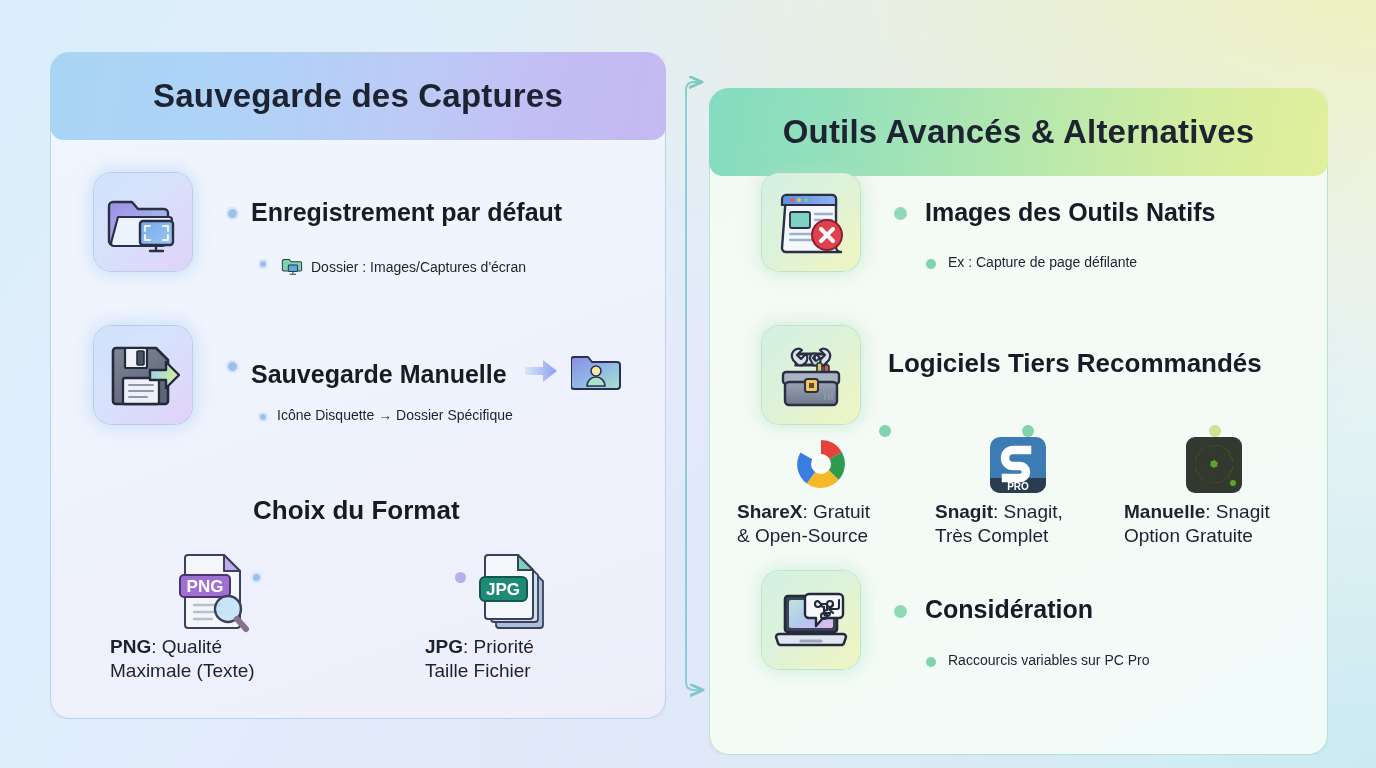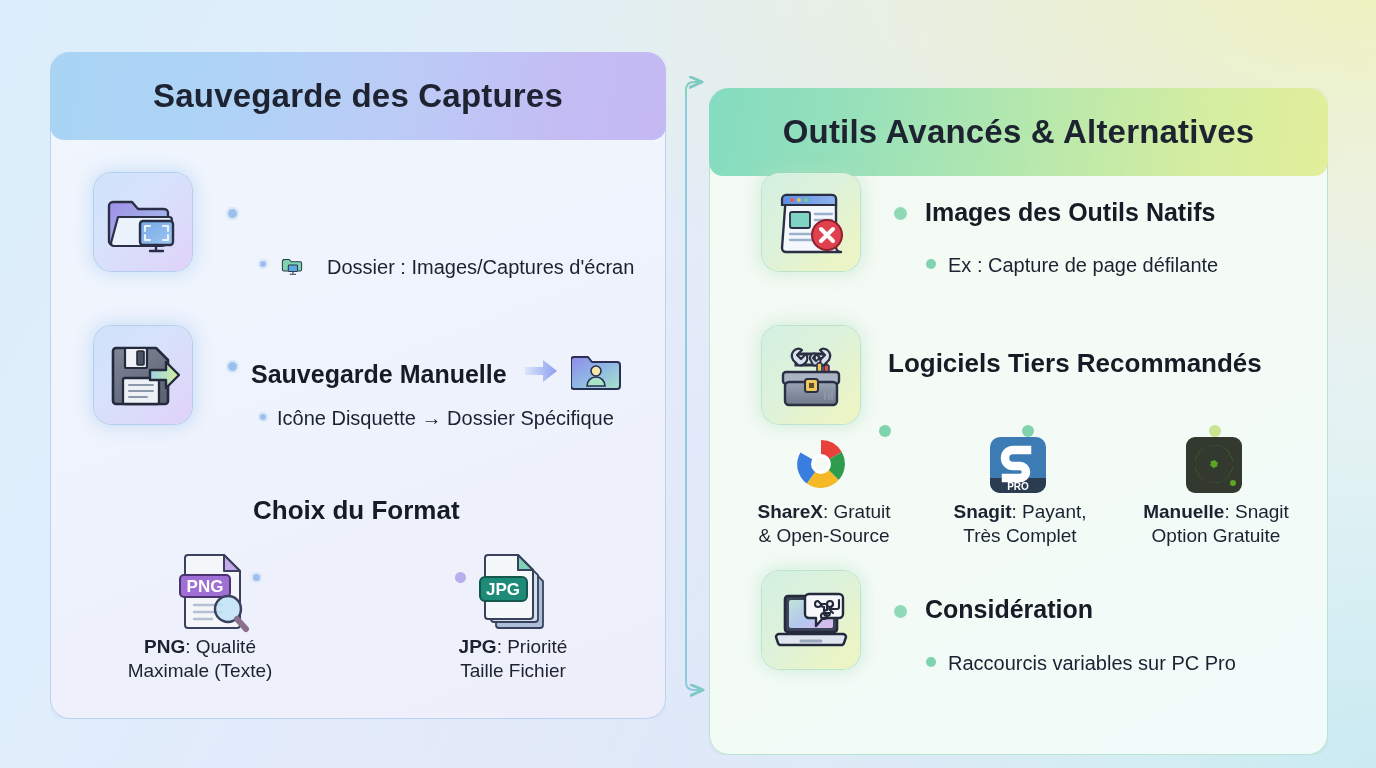--- a/index.html
+++ b/index.html
@@ -55,25 +55,25 @@
     background:linear-gradient(135deg,#d4f0e2 0%,#ddf2da 45%,#e9f4c9 78%,#eef5c2 100%);
     box-shadow:0 0 0 1px rgba(160,215,185,.55), 0 0 16px 4px rgba(175,225,190,.45);
   }
   .iconbox svg{display:block}
 
   .headline{
     position:absolute;font-size:25px;font-weight:bold;color:#161b26;white-space:nowrap;
     display:flex;align-items:center;gap:10px;
   }
   .subline{
-    position:absolute;font-size:20px;color:#1b2230;white-space:nowrap;
-    display:flex;align-items:center;gap:24px;
+    position:absolute;font-size:14px;color:#1b2230;white-space:nowrap;
+    display:flex;align-items:center;gap:8px;
   }
   .leaf-cap{
-    position:absolute;text-align:center;font-size:19px;color:#1b2230;line-height:1.28;
+    position:absolute;font-size:19px;color:#1b2230;line-height:1.28;
   }
   .leaf-cap b{font-weight:bold}
 
   svg.wires{position:absolute;left:0;top:0;width:1376px;height:768px;pointer-events:none;}
 
   .dot{position:absolute;width:13px;height:13px;border-radius:50%;}
   .dot.b{background:#9cc0ee;box-shadow:0 0 0 2px rgba(255,255,255,.65) inset;}
   .dot.p{background:#b7aeee;}
   .dot.g{background:#8fd9b7;}
   .dot.g2{background:#7fd3ad;}
@@ -151,20 +151,23 @@
         </linearGradient>
       </defs>
       <path d="M7,17 h19 l6,7 h26 a4,4 0 0 1 4,4 v28 a4,4 0 0 1 -4,4 h-51 a4,4 0 0 1 -4,-4 v-35 a4,4 0 0 1 4,-4 z" fill="url(#gfold)" stroke="#2a2f45" stroke-width="2.4" stroke-linejoin="round"></path>
       <path d="M12,32 h51 a3,3 0 0 1 3,3 l-6,22 a5,5 0 0 1 -5,4 h-47 a3,3 0 0 1 -3,-3 z" fill="#eaf3fb" stroke="#2a2f45" stroke-width="2.2" stroke-linejoin="round"></path>
       <rect x="34" y="36" width="33" height="24" rx="3" fill="url(#gmon)" stroke="#2a2f45" stroke-width="2.4"></rect>
       <path d="M39,41 h5 M39,41 v5 M62,41 h-5 M62,41 v5 M39,55 h5 M39,55 v-5 M62,55 h-5 M62,55 v-5" fill="none" stroke="#eaf3fb" stroke-width="2.1" stroke-linecap="round"></path>
       <path d="M50,60 v5 M44,66 h13" stroke="#2a2f45" stroke-width="2.4" stroke-linecap="round"></path>
     </svg>
   </div>
   <div class="dot b" style="left:226px;top:207px"></div>
+  <div class="headline" style="left:251px;top:198px">
+    <span>Enregistrement par défaut</span>
+  </div>
   <div class="dot b" style="left:258px;top:259px;width:10px;height:10px"></div>
   <div class="subline" style="left:281px;top:254px">
     <span>
       <svg width="22" height="22" viewBox="0 0 24 24">
         <path d="M2,6 h7 l2,2.5 h10 a1.5,1.5 0 0 1 1.5,1.5 v7 a1.5,1.5 0 0 1 -1.5,1.5 h-18 a1.5,1.5 0 0 1 -1.5,-1.5 v-9 a1.5,1.5 0 0 1 1.5,-1.5 z" fill="#7fd3ad" stroke="#2a3a4d" stroke-width="1.1"></path>
         <rect x="8" y="12" width="10" height="7" rx="1" fill="#5fa8e0" stroke="#2a3a4d" stroke-width="1.1"></rect>
         <path d="M13,19 v2 M10,22 h6" stroke="#2a3a4d" stroke-width="1.1" stroke-linecap="round"></path>
       </svg>
     </span>
     <span>Dossier : Images/Captures d'écran</span>
@@ -339,21 +342,21 @@
   <div class="dot g2" style="left:1022px;top:425px;width:12px;height:12px"></div>
   <div class="app-icon" style="left:989px;top:436px">
     <svg width="58" height="58" viewBox="0 0 58 58">
       <rect x="1" y="1" width="56" height="56" rx="10" fill="#3d7bb5"></rect>
       <path d="M1,42 h56 v5 a10,10 0 0 1 -10,10 h-36 a10,10 0 0 1 -10,-10 z" fill="#2b3c50"></path>
       <path d="M38,14 h-14 a8,8 0 0 0 0,16 h7 a6,6 0 0 1 0,12 h-14" fill="none" stroke="#ffffff" stroke-width="8.5" stroke-linecap="square"></path>
       <text x="29" y="54" font-family="'Liberation Sans',sans-serif" font-size="10" font-weight="bold" fill="#ffffff" text-anchor="middle">PRO</text>
     </svg>
   </div>
   <div class="leaf-cap" style="left:935px;top:500px;width:170px">
-    <b>Snagit</b><span>: Payant,</span><br>
+    <b>Snagit</b><span>: Snagit,</span><br>
     <span>Très Complet</span>
   </div>
 
   <div class="dot" style="left:1209px;top:425px;width:12px;height:12px;background:#cbe48f"></div>
   <div class="app-icon" style="left:1185px;top:436px">
     <svg width="58" height="58" viewBox="0 0 58 58">
       <rect x="1" y="1" width="56" height="56" rx="9" fill="#33392e"></rect>
       <g transform="translate(29,28)">
         <circle r="19" fill="#5da524"></circle>
         <g fill="#33392e">

